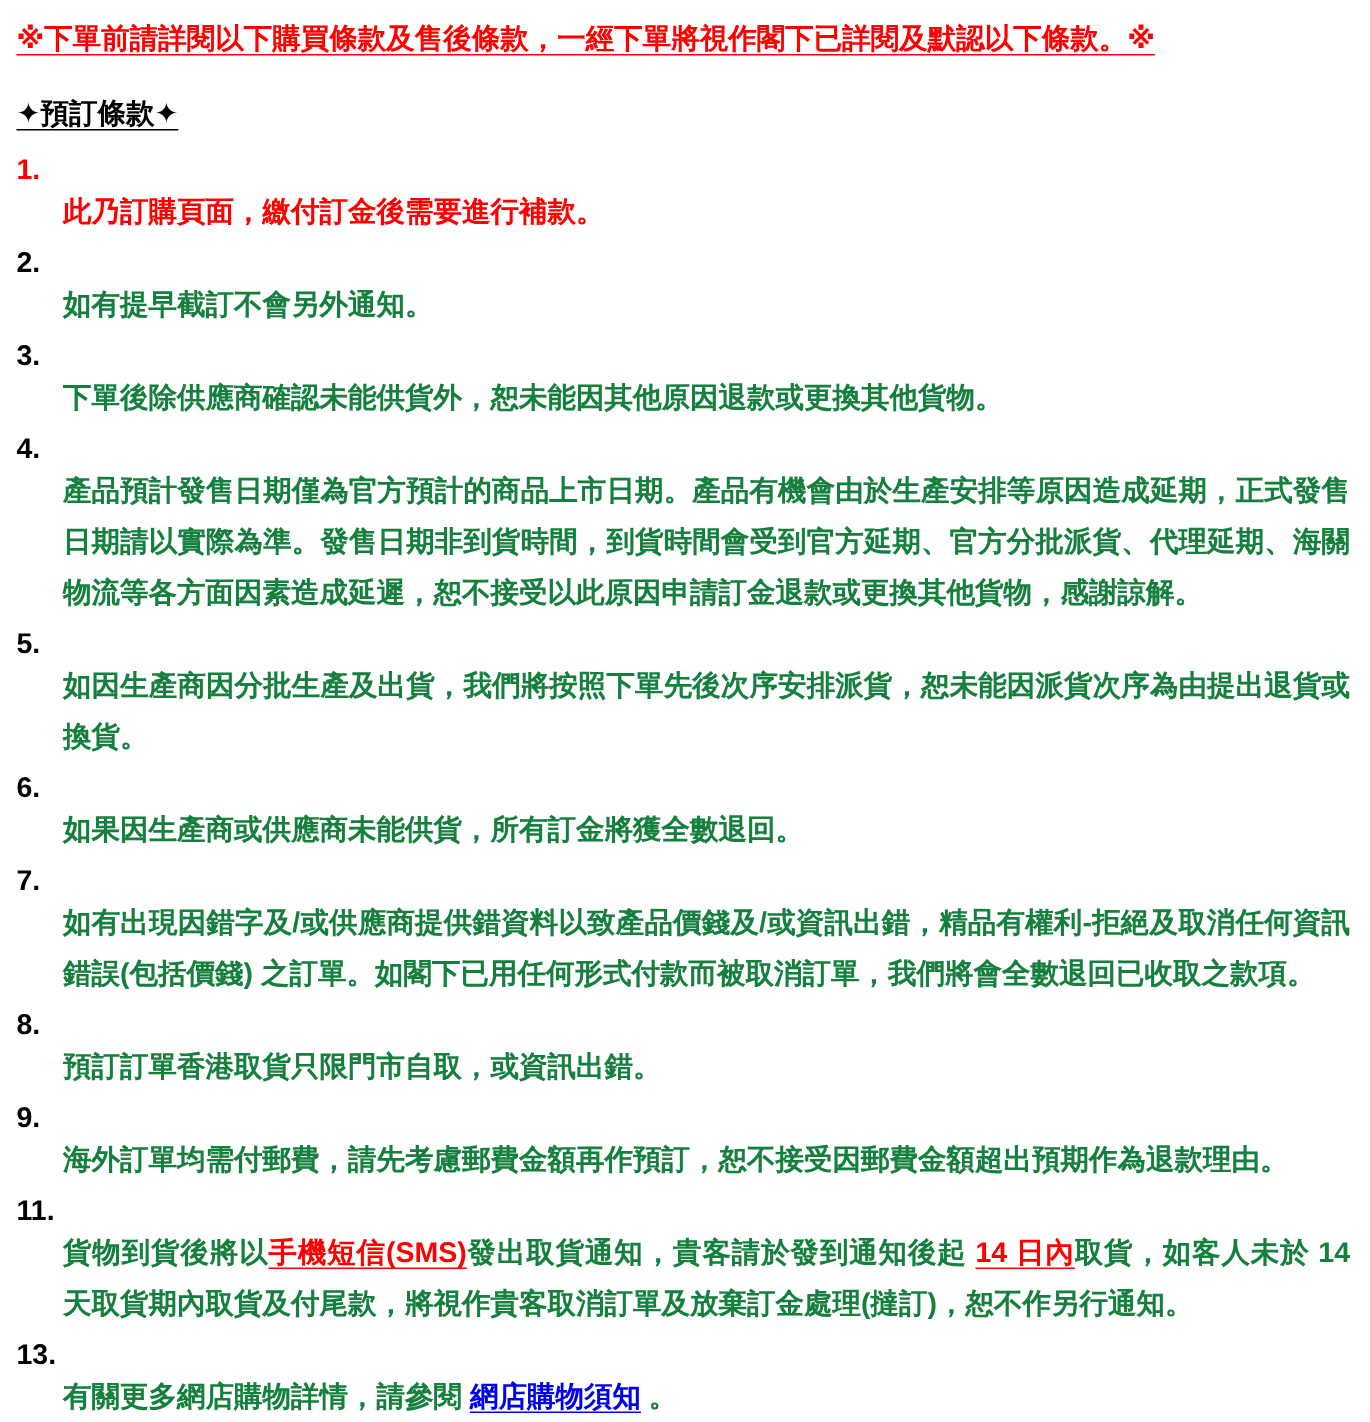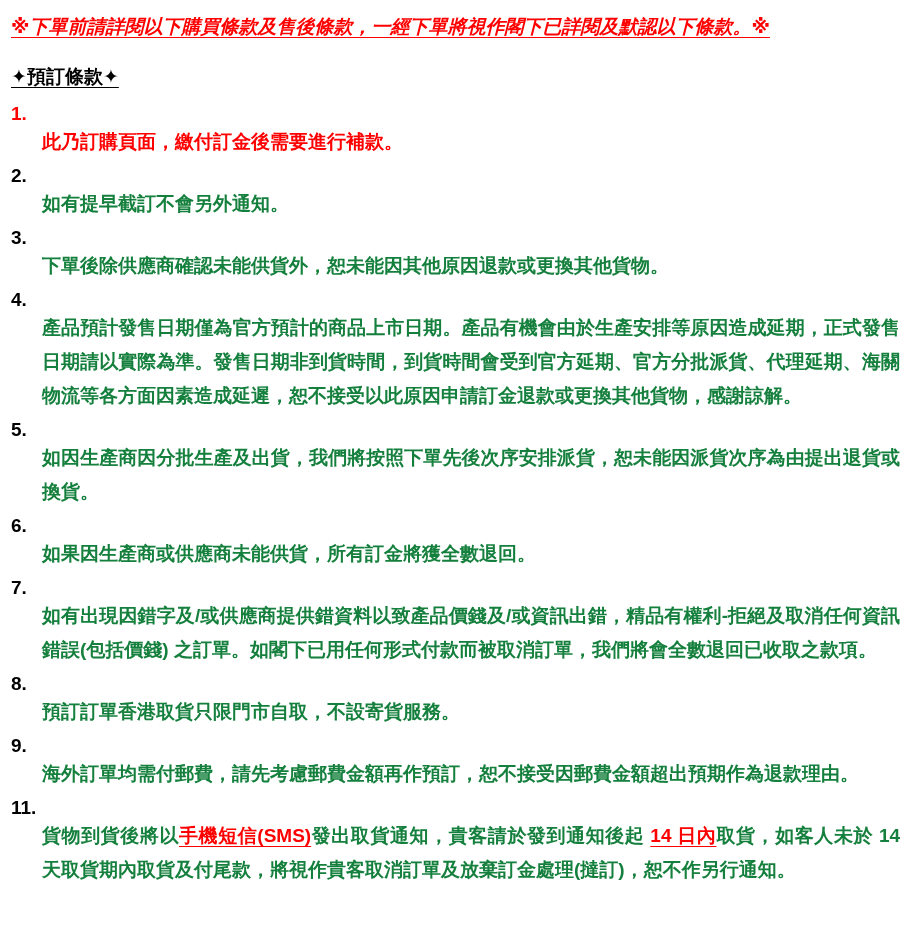--- a/index.html
+++ b/index.html
@@ -16,21 +16,20 @@
     font-weight: bold;
     color: #000000;
     font-size: 19px;
     line-height: 34px;
   }
   .page-title {
     color: var(--accent-red, #ff0000);
     text-decoration: underline;
     text-underline-offset: 4px;
     margin: 0 0 16px 0;
-    font-style: italic;
   }
   .section-header {
     color: #000000;
     text-decoration: underline;
     text-underline-offset: 4px;
     margin: 0 0 3px 0;
   }
   ol.terms {
     list-style: none;
     margin: 0;
@@ -96,23 +95,27 @@
     <li class="term">
       <span class="term-num">6.</span>
       <span class="term-body"><span class="seg-normal">如果因生產商或供應商未能供貨，所有訂金將獲全數退回。</span></span>
     </li>
     <li class="term">
       <span class="term-num">7.</span>
       <span class="term-body"><span class="seg-normal">如有出現因錯字及/或供應商提供錯資料以致產品價錢及/或資訊出錯，精品有權利-拒絕及取消任何資訊錯誤(包括價錢) 之訂單。如閣下已用任何形式付款而被取消訂單，我們將會全數退回已收取之款項。</span></span>
     </li>
     <li class="term">
       <span class="term-num">8.</span>
-      <span class="term-body"><span class="seg-normal">預訂訂單香港取貨只限門市自取，不設寄貨服務。</span></span>
+      <span class="term-body"><span class="seg-normal">預訂訂單香港取貨只限門市自取，或資訊出錯。</span></span>
     </li>
     <li class="term">
       <span class="term-num">9.</span>
       <span class="term-body"><span class="seg-normal">海外訂單均需付郵費，請先考慮郵費金額再作預訂，恕不接受因郵費金額超出預期作為退款理由。</span></span>
     </li>
     <li class="term">
       <span class="term-num">11.</span>
       <span class="term-body"><span class="seg-normal">貨物到貨後將以</span><span class="seg-red-underline">手機短信(SMS)</span><span class="seg-normal">發出取貨通知，貴客請於發到通知後起 </span><span class="seg-red-underline">14 日內</span><span class="seg-normal">取貨，如客人未於 14 天取貨期內取貨及付尾款，將視作貴客取消訂單及放棄訂金處理(撻訂)，恕不作另行通知。</span></span>
     </li>
+    <li class="term">
+      <span class="term-num">13.</span>
+      <span class="term-body"><span class="seg-normal">有關更多網店購物詳情，請參閱 </span><span class="seg-link">網店購物須知</span><span class="seg-normal"> 。</span></span>
+    </li>
   </ol>
 
 </body></html>

